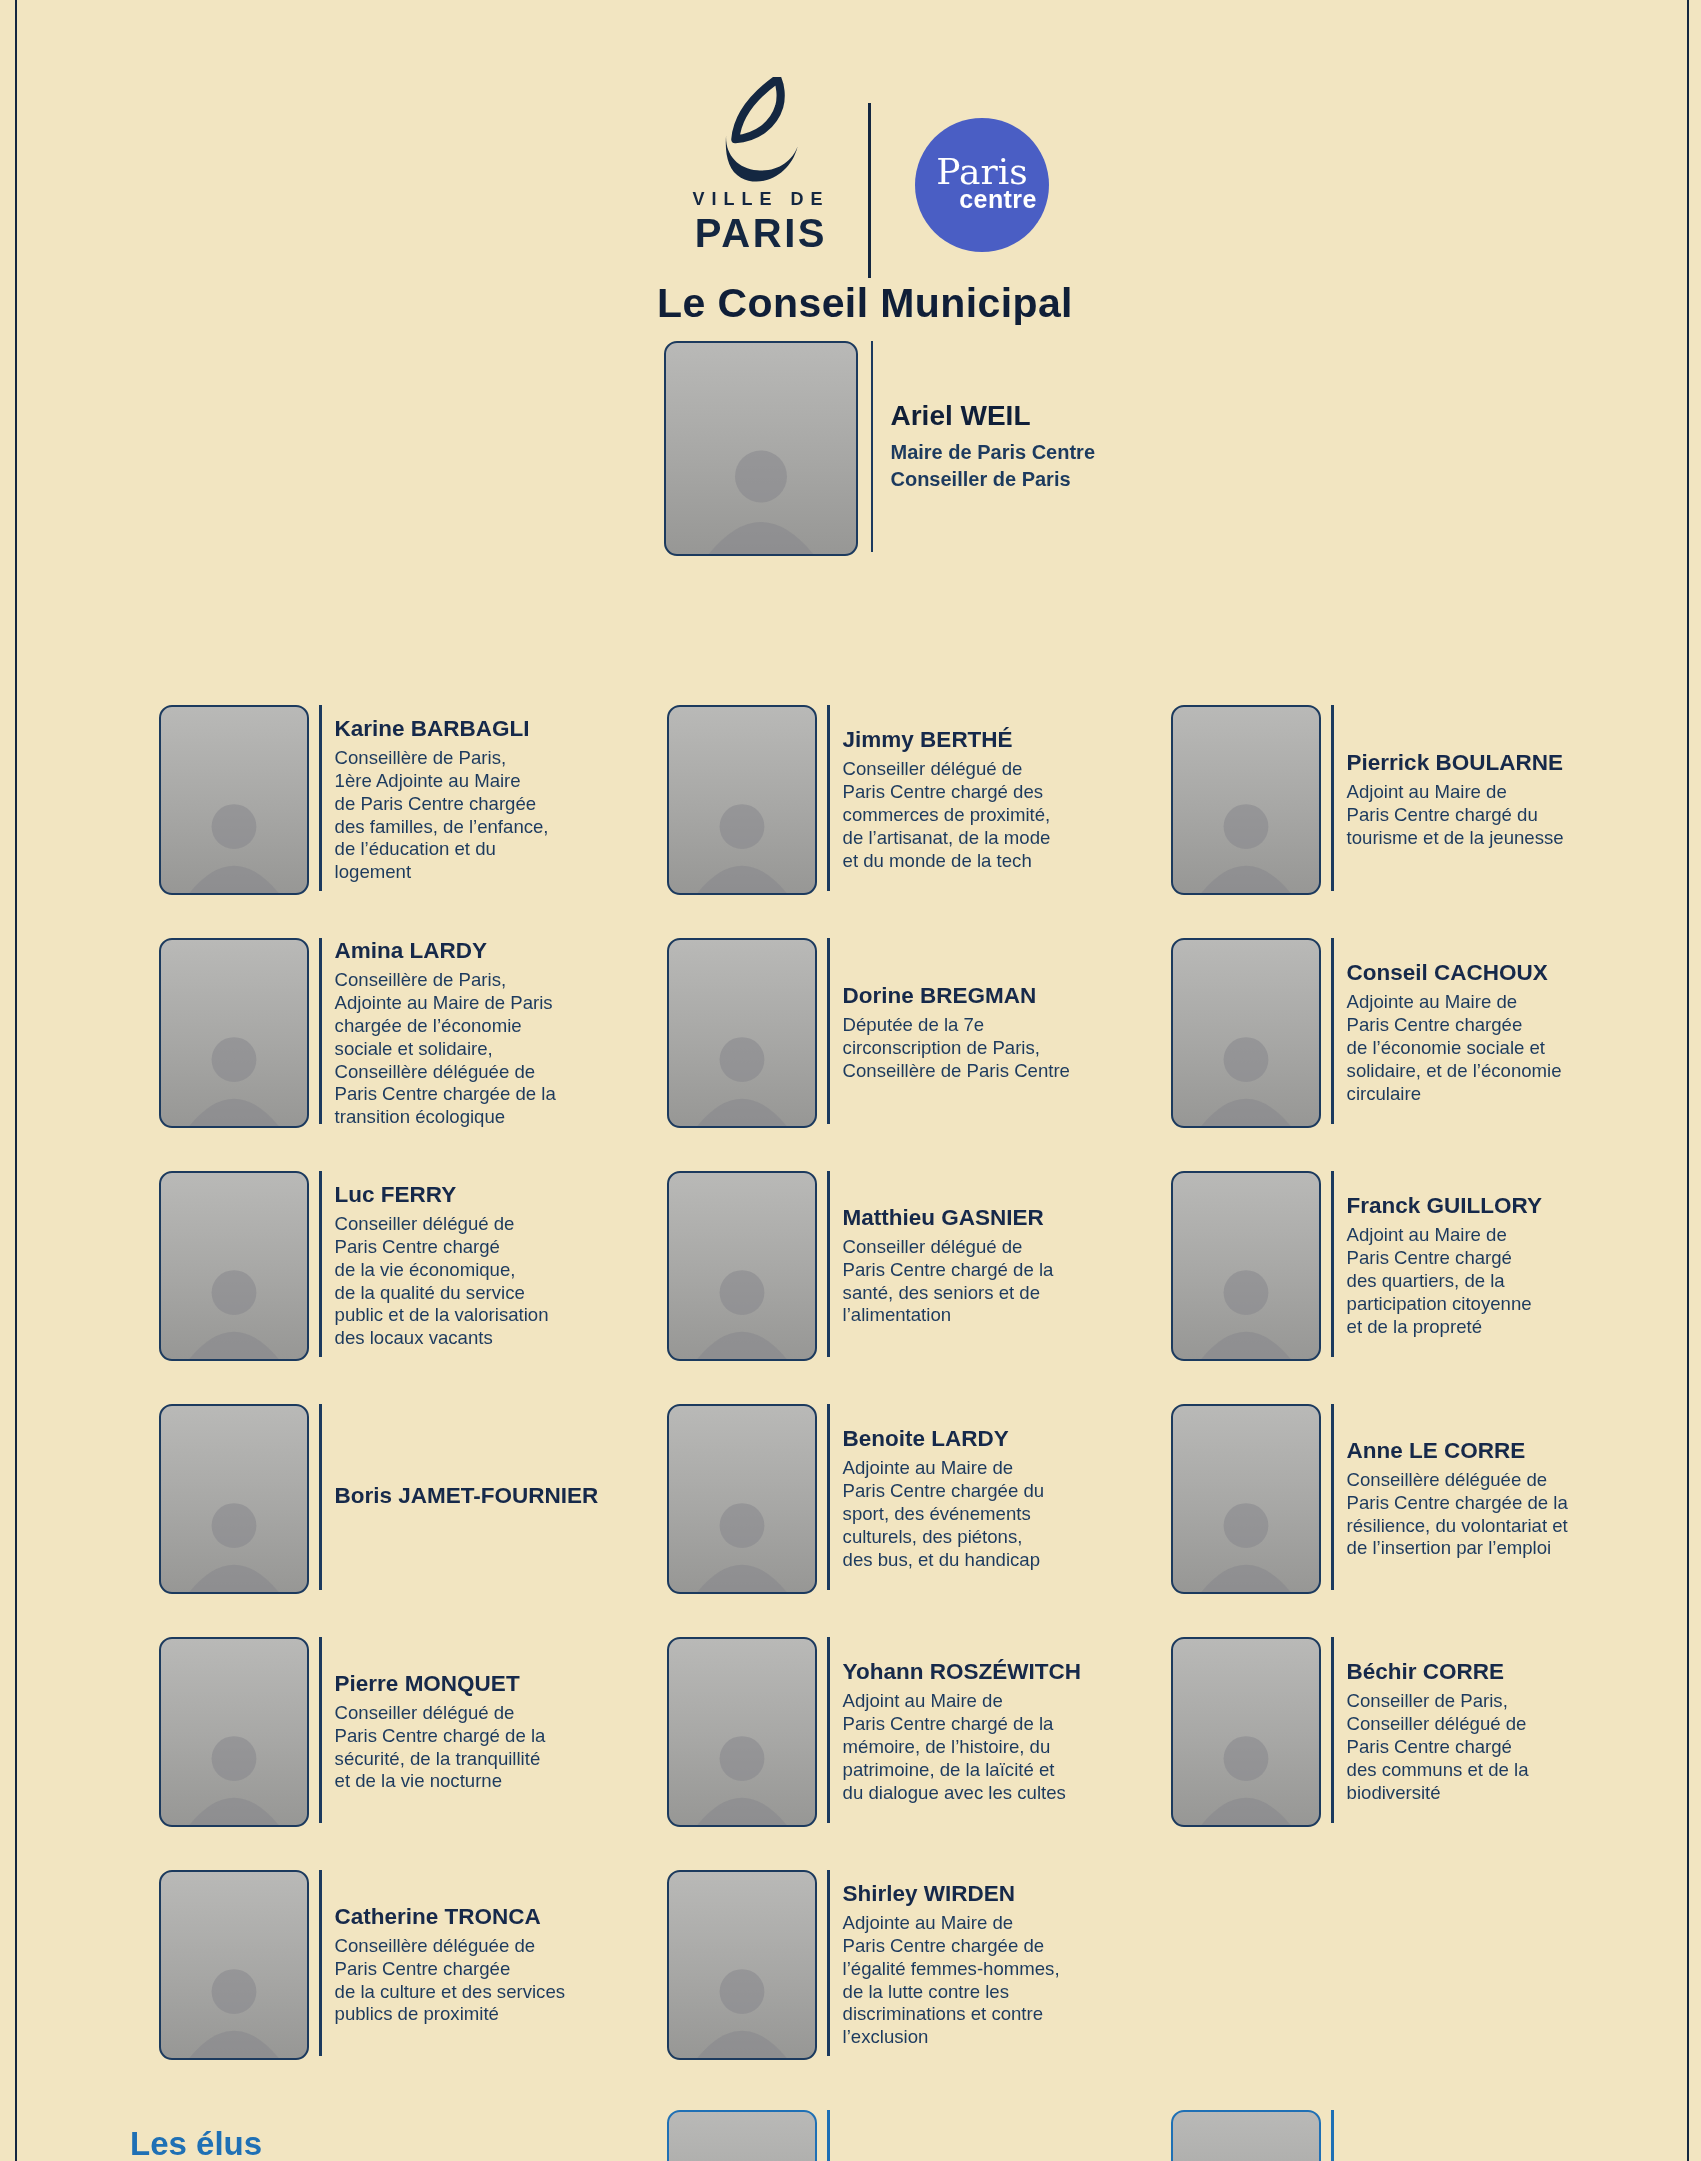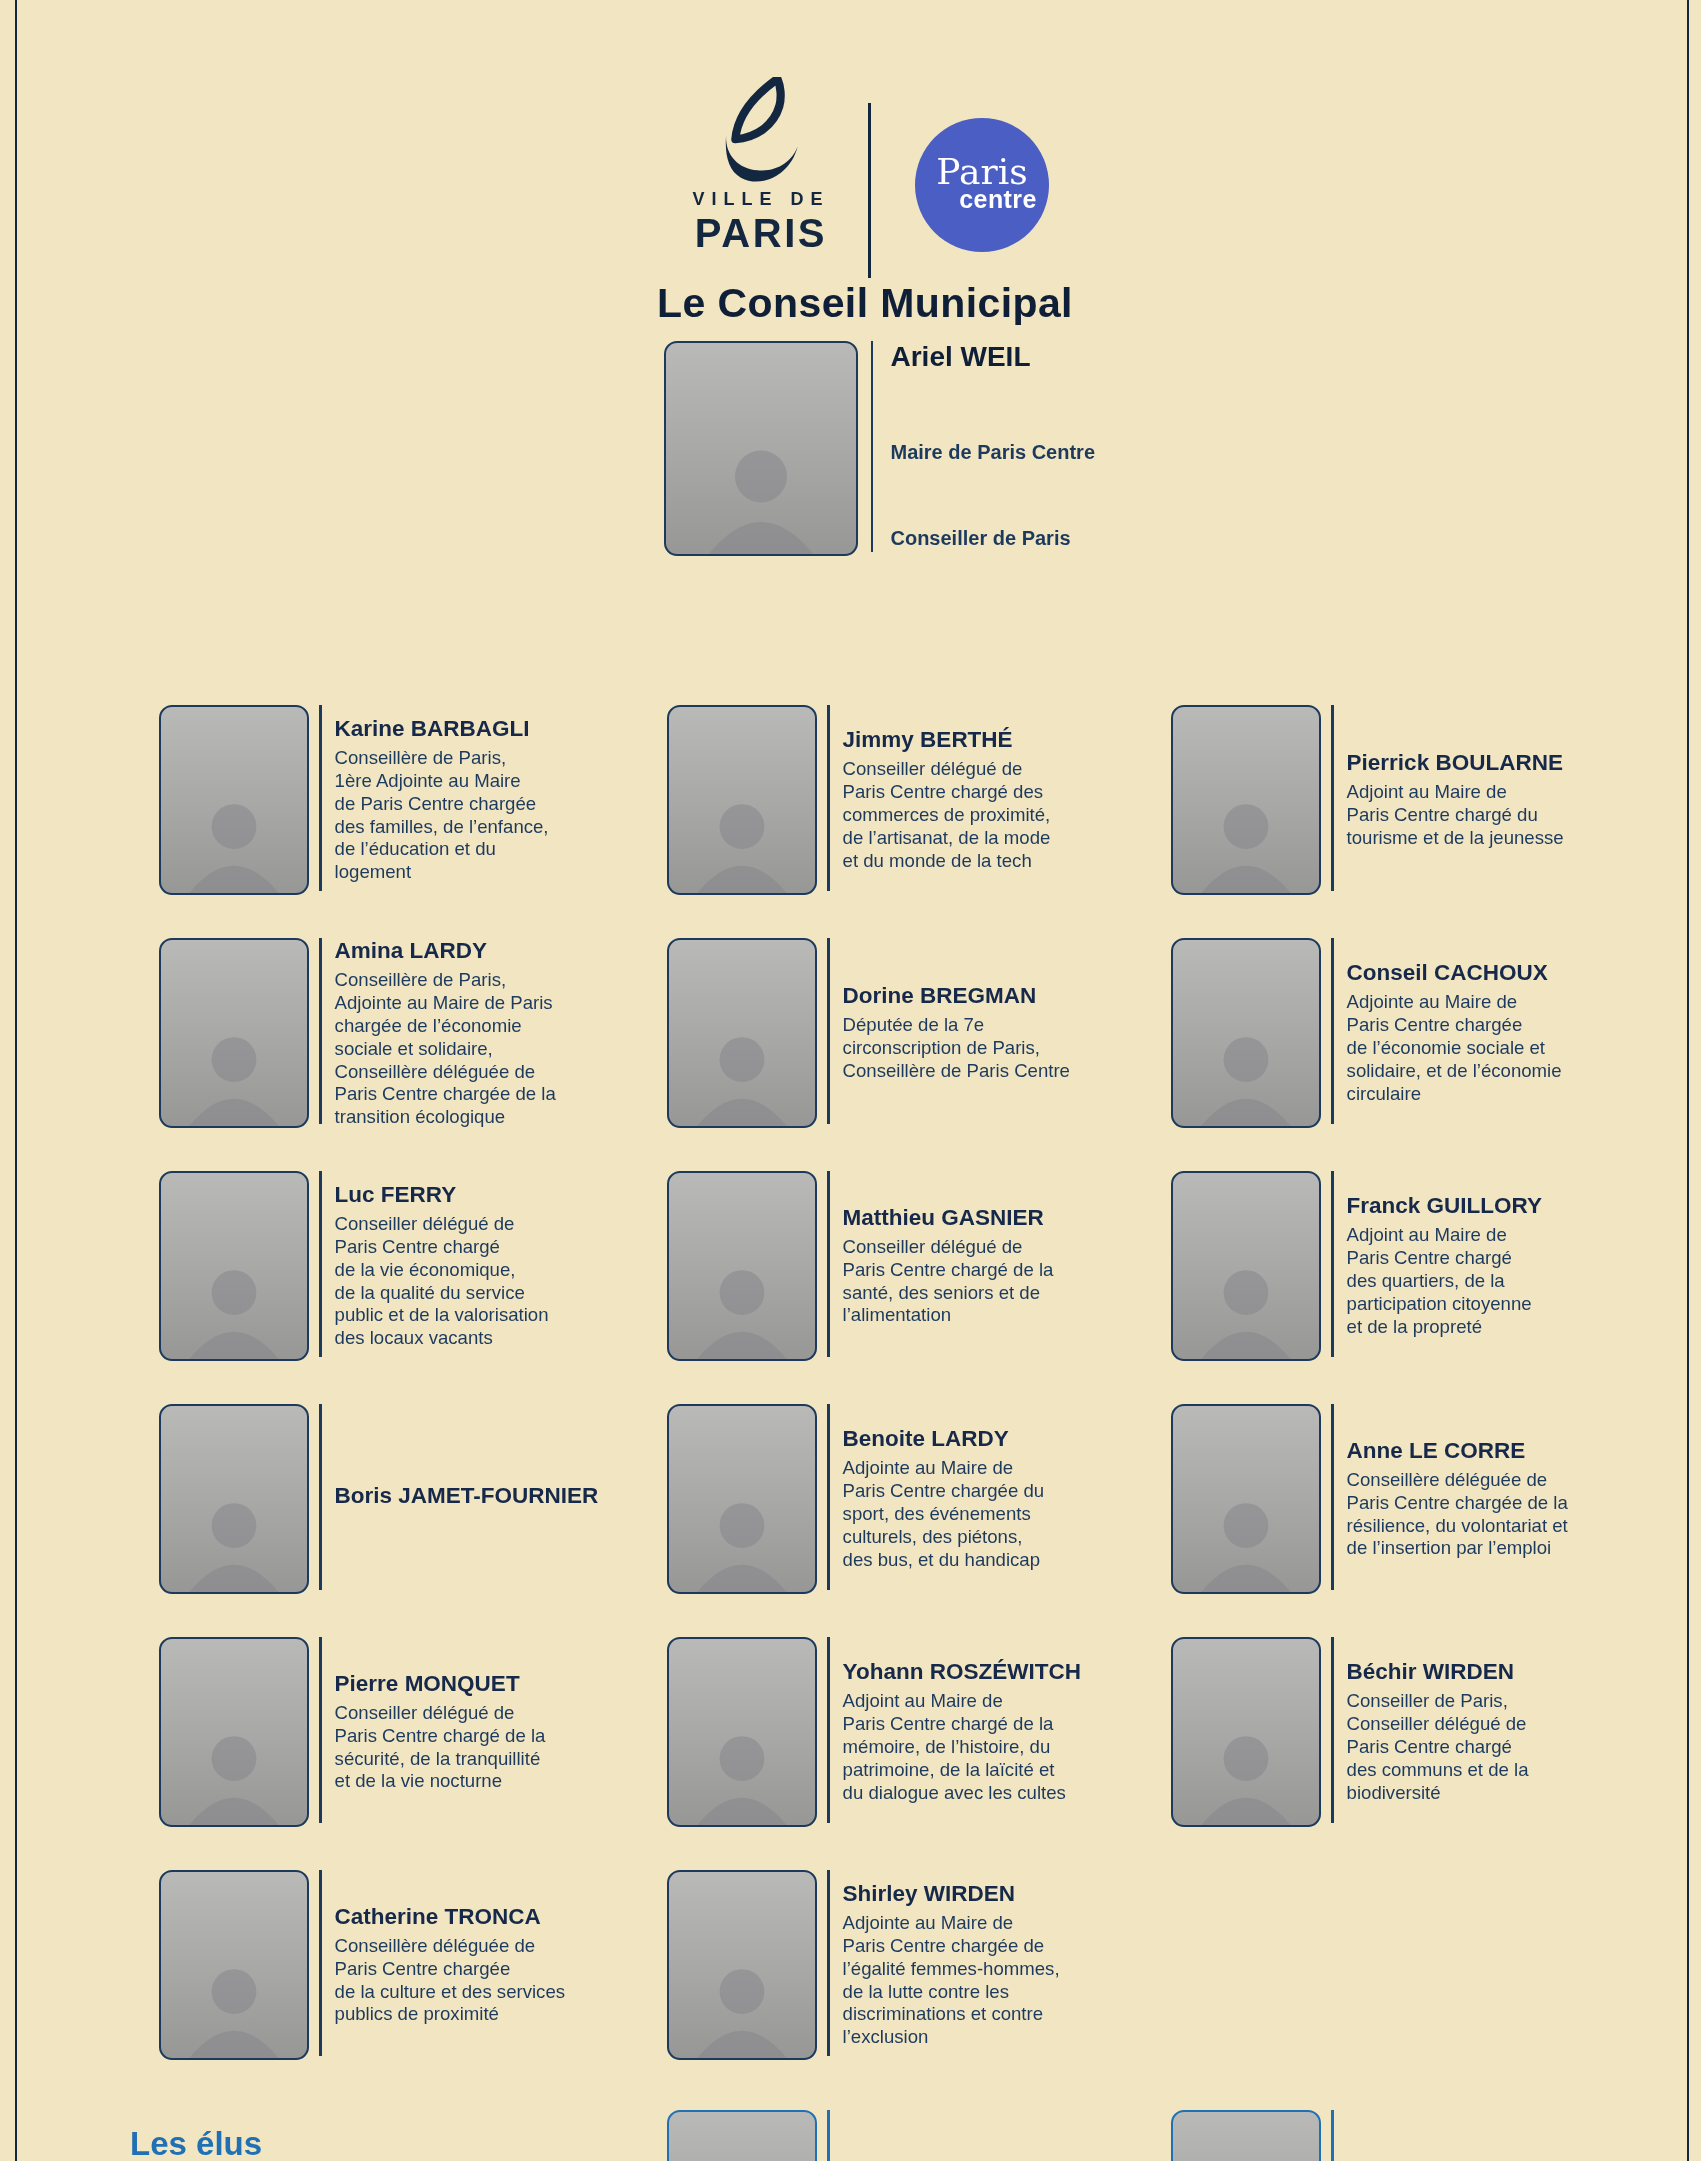--- a/index.html
+++ b/index.html
@@ -38,21 +38,21 @@
   .vline{width:2.2px;height:186px;background:var(--navy);flex:none;margin:0 13px 0 10.4px;}
   .card{display:flex;align-items:flex-start;padding-left:29px;}
   .info{display:flex;flex-direction:column;justify-content:center;min-height:190px;width:303px;}
   .name{font-size:22.5px;font-weight:bold;color:#16294a;margin-bottom:5.2px;}
   .desc{font-size:18.6px;line-height:1.23;font-weight:500;color:var(--navy);white-space:pre-line;}
 
   
   .mayor{position:absolute;left:664px;top:341px;display:flex;align-items:flex-start;}
   .mayor .photo{width:190px;height:211px;border-width:2.6px;}
   .mayor .vline{height:211px;margin:0 17.3px 0 13px;}
-  .mayor .info{min-height:211px;justify-content:space-between;padding-bottom:56px;width:329px;}
+  .mayor .info{min-height:211px;justify-content:center;padding-bottom:56px;width:329px;}
   .mayor-name{font-size:28px;font-weight:bold;color:#101f38;margin-bottom:7.8px;}
   .mayor-role{font-size:20px;font-weight:bold;color:var(--navy);line-height:1.35;}
 
   
   #members-grid{position:absolute;left:130px;top:705px;width:1478px;display:grid;
     grid-template-columns:508px 504px 1fr;grid-auto-rows:233px;}
   #opposition-grid{position:absolute;left:130px;top:2110px;width:1478px;display:grid;
     grid-template-columns:508px 504px 1fr;grid-auto-rows:206px;}
 
   
@@ -332,21 +332,21 @@
     </div>
       <div class="card">
       <div class="photo">
         <svg width="112" height="112" viewBox="0 0 100 100">
           <circle cx="50" cy="38" r="20" fill="#87878c" opacity="0.55"></circle>
           <path d="M8 100 Q50 46 92 100 Z" fill="#87878c" opacity="0.55"></path>
         </svg>
       </div>
       <div class="vline"></div>
       <div class="info">
-        <div class="name">Béchir WIRDEN</div>
+        <div class="name">Béchir CORRE</div>
         <div class="desc">Conseiller de Paris,
 Conseiller délégué de
 Paris Centre chargé
 des communs et de la
 biodiversité</div>
       </div>
     </div>
       <div class="card">
       <div class="photo">
         <svg width="112" height="112" viewBox="0 0 100 100">

